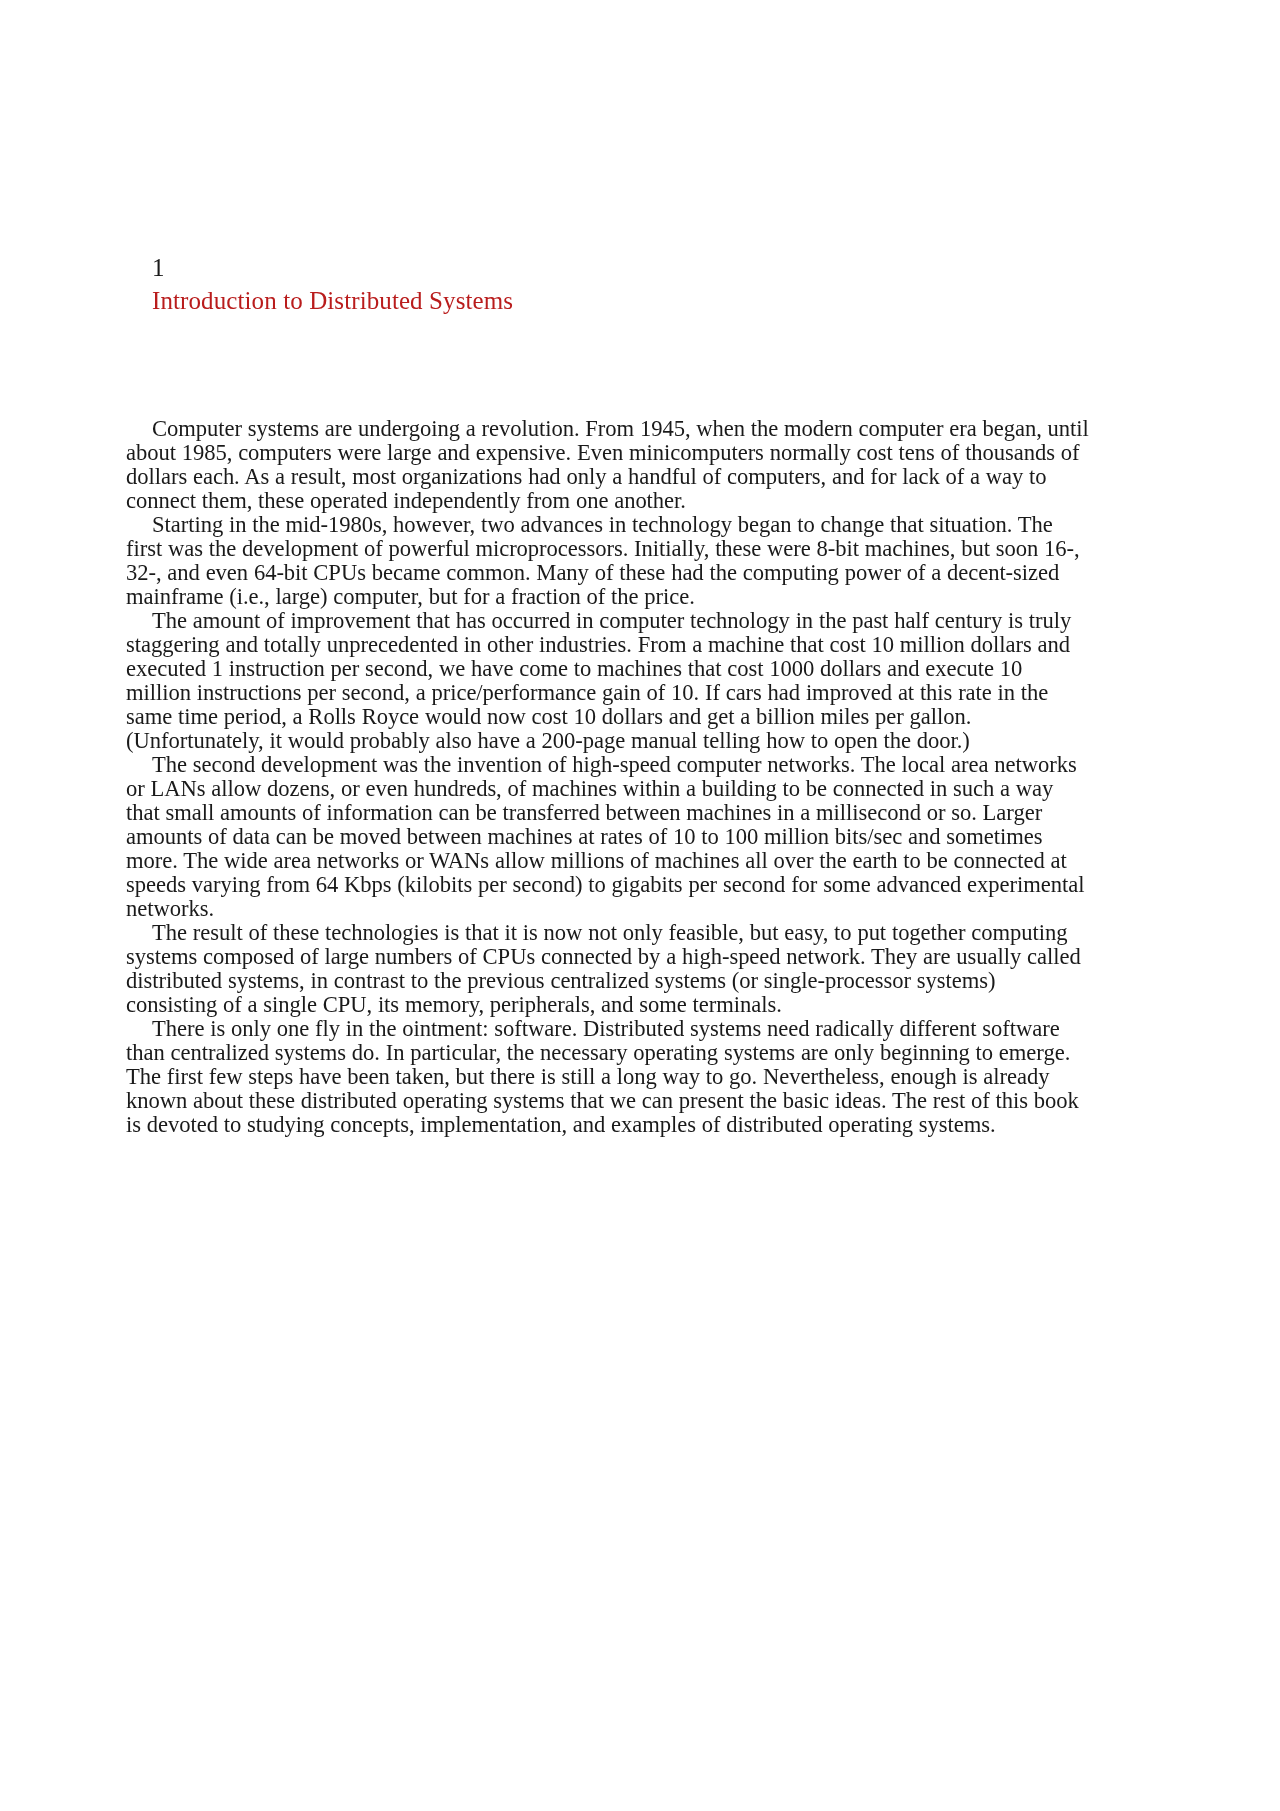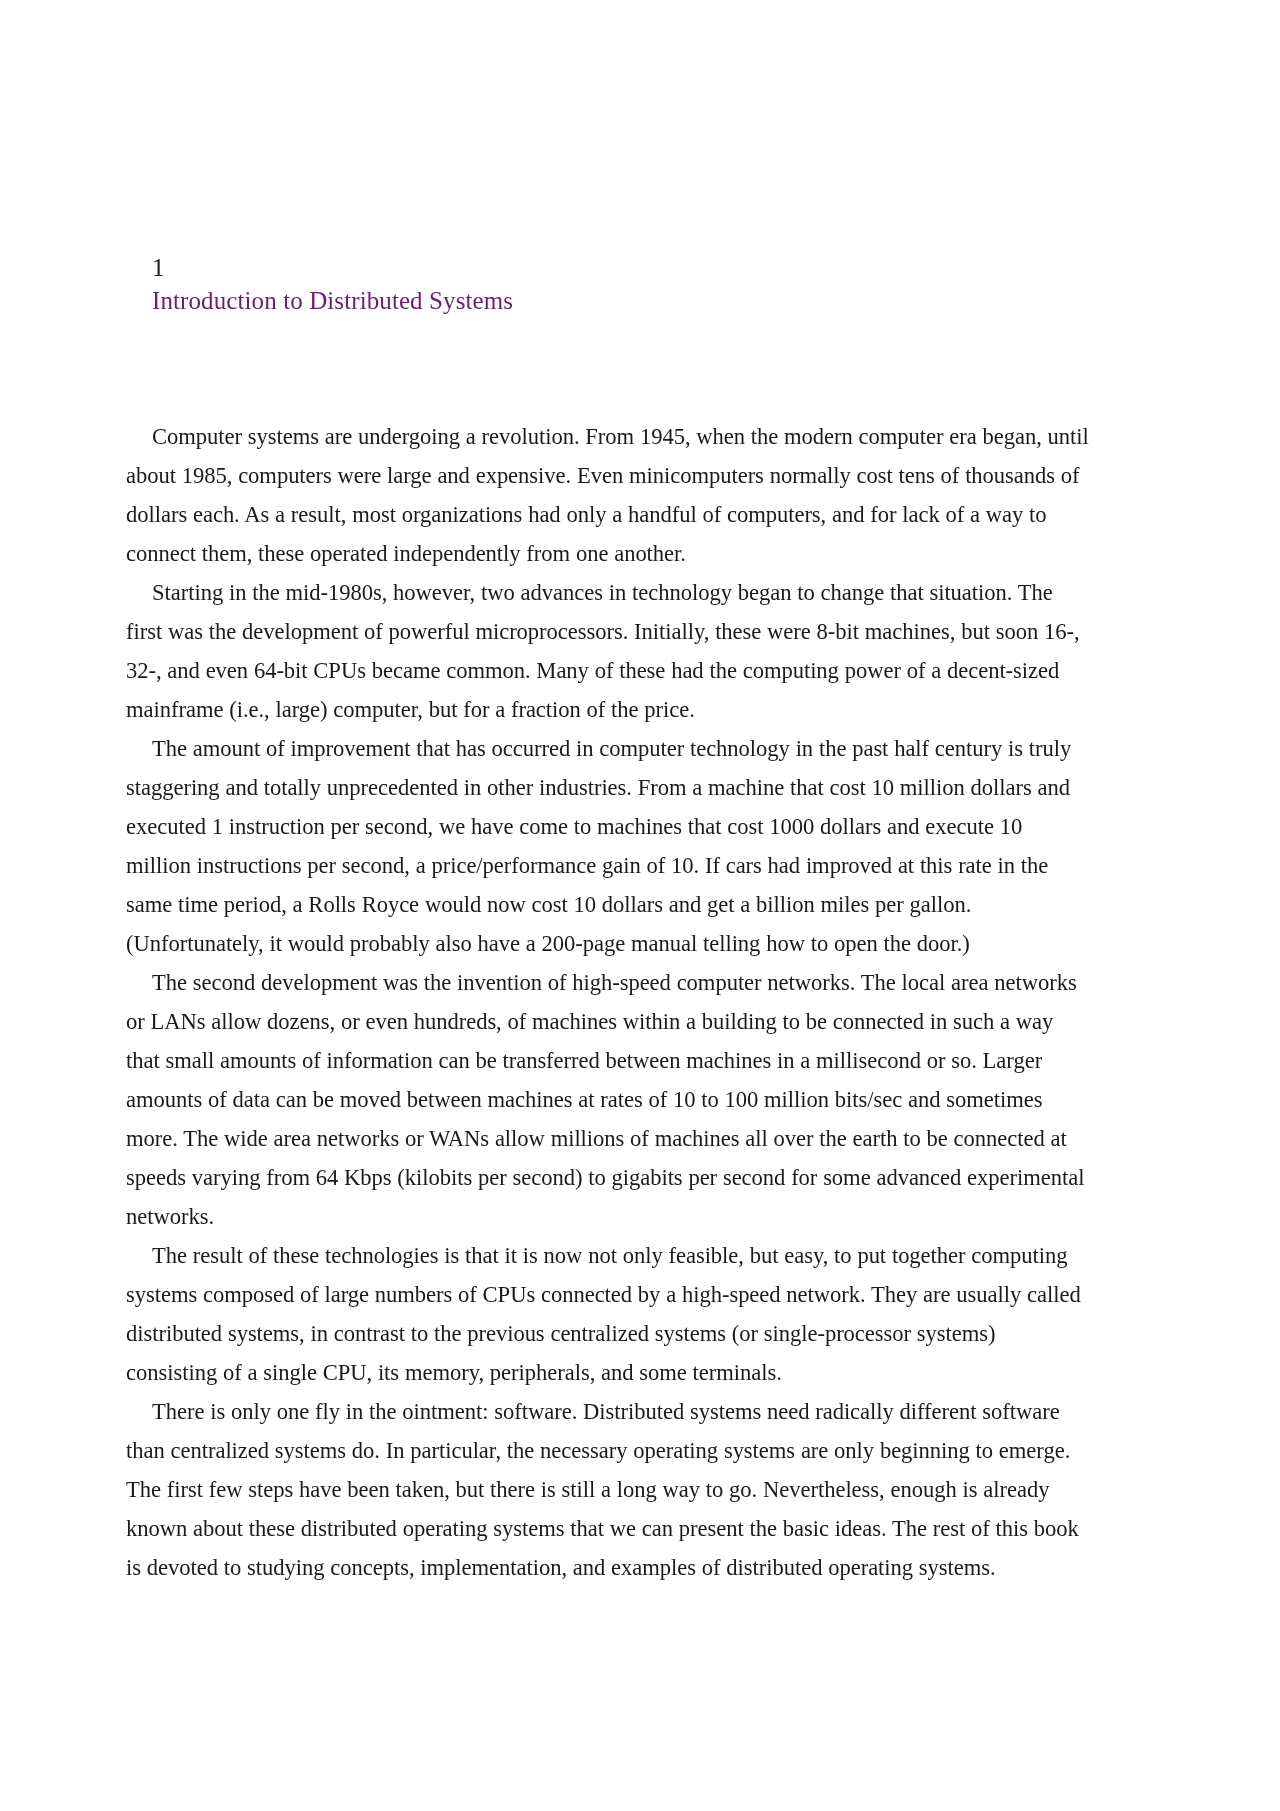--- a/index.html
+++ b/index.html
@@ -37,30 +37,30 @@
     font-size: 25px;
     line-height: 32px;
     letter-spacing: 0.2px;
     color: #1a1a1a;
   }
   .chapter-title {
     display: block;
     font-size: 25px;
     line-height: 33px;
     letter-spacing: 0.1px;
-    color: #701a75;
+    color: #b91c1c;
     white-space: nowrap;
   }
   .body-copy {
     margin-top: 100px;
   }
   .body-copy p {
     margin: 0;
     font-size: 22.6px;
-    line-height: 39px;
+    line-height: 24px;
     text-align: left;
     text-indent: 26px;
     color: #1a1a1a;
     letter-spacing: -0.05px;
     word-spacing: 0.2px;
   }
 </style>
 </head>
 <body>
 

